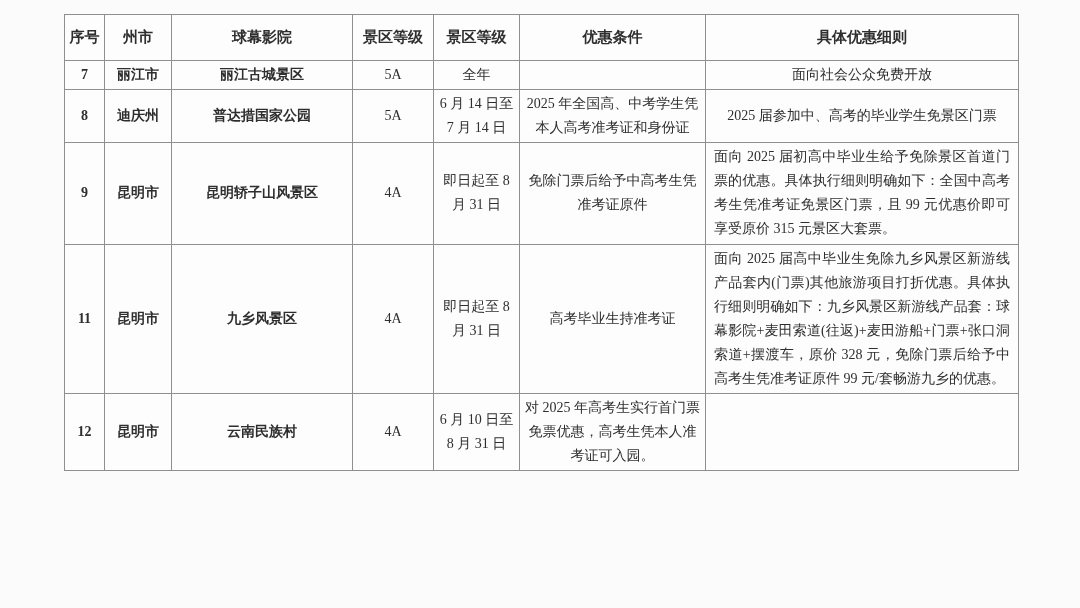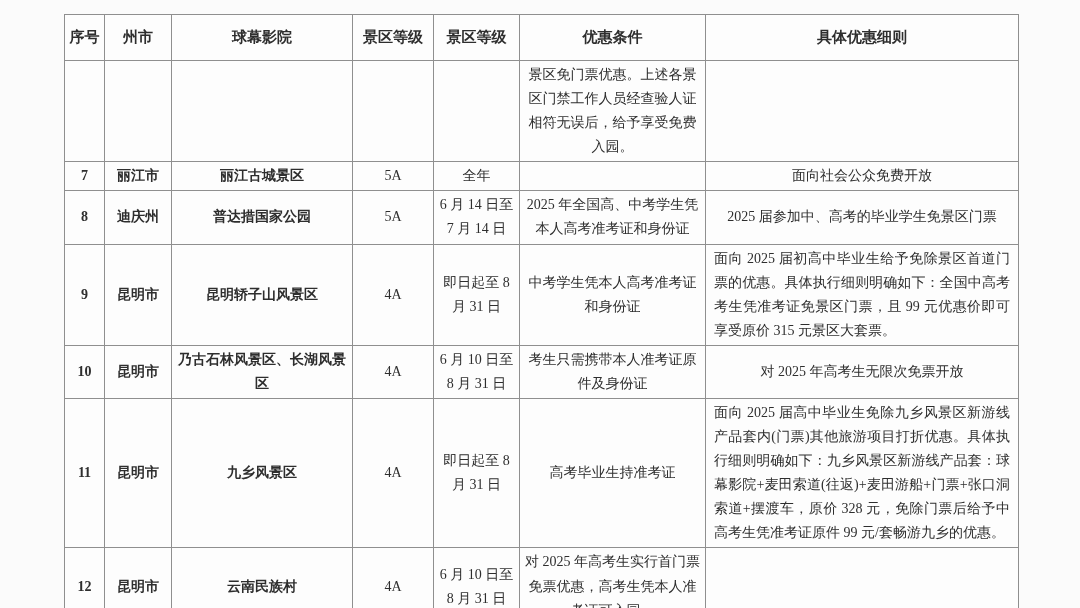--- a/index.html
+++ b/index.html
@@ -74,29 +74,20 @@
       <th class="seq">序号</th>
       <th>州市</th>
       <th>球幕影院</th>
       <th>景区等级</th>
       <th>景区等级</th>
       <th>优惠条件</th>
       <th>具体优惠细则</th>
     </tr>
   </thead>
   <tbody>
-    <tr style="height:96px;">
-      <td class="bold"></td>
-      <td class="bold"></td>
-      <td class="bold"></td>
-      <td></td>
-      <td class="c-time"></td>
-      <td class="c-cond">景区免门票优惠。上述各景区门禁工作人员经查验人证相符无误后，给予享受免费入园。</td>
-      <td class="c-detail"></td>
-    </tr>
     <tr style="height:26px;">
       <td class="bold">7</td>
       <td class="bold">丽江市</td>
       <td class="bold">丽江古城景区</td>
       <td>5A</td>
       <td class="c-time">全年</td>
       <td class="c-cond"></td>
       <td class="c-detail">面向社会公众免费开放</td>
     </tr>
     <tr style="height:48px;">
@@ -107,31 +98,22 @@
       <td class="c-time">6 月 14 日至 7 月 14 日</td>
       <td class="c-cond">2025 年全国高、中考学生凭本人高考准考证和身份证</td>
       <td class="c-detail">2025 届参加中、高考的毕业学生免景区门票</td>
     </tr>
     <tr style="height:94px;">
       <td class="bold">9</td>
       <td class="bold">昆明市</td>
       <td class="bold">昆明轿子山风景区</td>
       <td>4A</td>
       <td class="c-time">即日起至 8 月 31 日</td>
-      <td class="c-cond">中考学生凭本人高考准考证和身份证</td>
+      <td class="c-cond">免除门票后给予中高考生凭准考证原件</td>
       <td class="c-detail long">面向 2025 届初高中毕业生给予免除景区首道门票的优惠。具体执行细则明确如下：全国中高考考生凭准考证免景区门票，且 99 元优惠价即可享受原价 315 元景区大套票。</td>
-    </tr>
-    <tr style="height:51px;">
-      <td class="bold">10</td>
-      <td class="bold">昆明市</td>
-      <td class="bold">乃古石林风景区、长湖风景区</td>
-      <td>4A</td>
-      <td class="c-time">6 月 10 日至 8 月 31 日</td>
-      <td class="c-cond">考生只需携带本人准考证原件及身份证</td>
-      <td class="c-detail">对 2025 年高考生无限次免票开放</td>
     </tr>
     <tr style="height:138px;">
       <td class="bold">11</td>
       <td class="bold">昆明市</td>
       <td class="bold">九乡风景区</td>
       <td>4A</td>
       <td class="c-time">即日起至 8 月 31 日</td>
       <td class="c-cond">高考毕业生持准考证</td>
       <td class="c-detail long">面向 2025 届高中毕业生免除九乡风景区新游线产品套内(门票)其他旅游项目打折优惠。具体执行细则明确如下：九乡风景区新游线产品套：球幕影院+麦田索道(往返)+麦田游船+门票+张口洞索道+摆渡车，原价 328 元，免除门票后给予中高考生凭准考证原件 99 元/套畅游九乡的优惠。</td>
     </tr>

